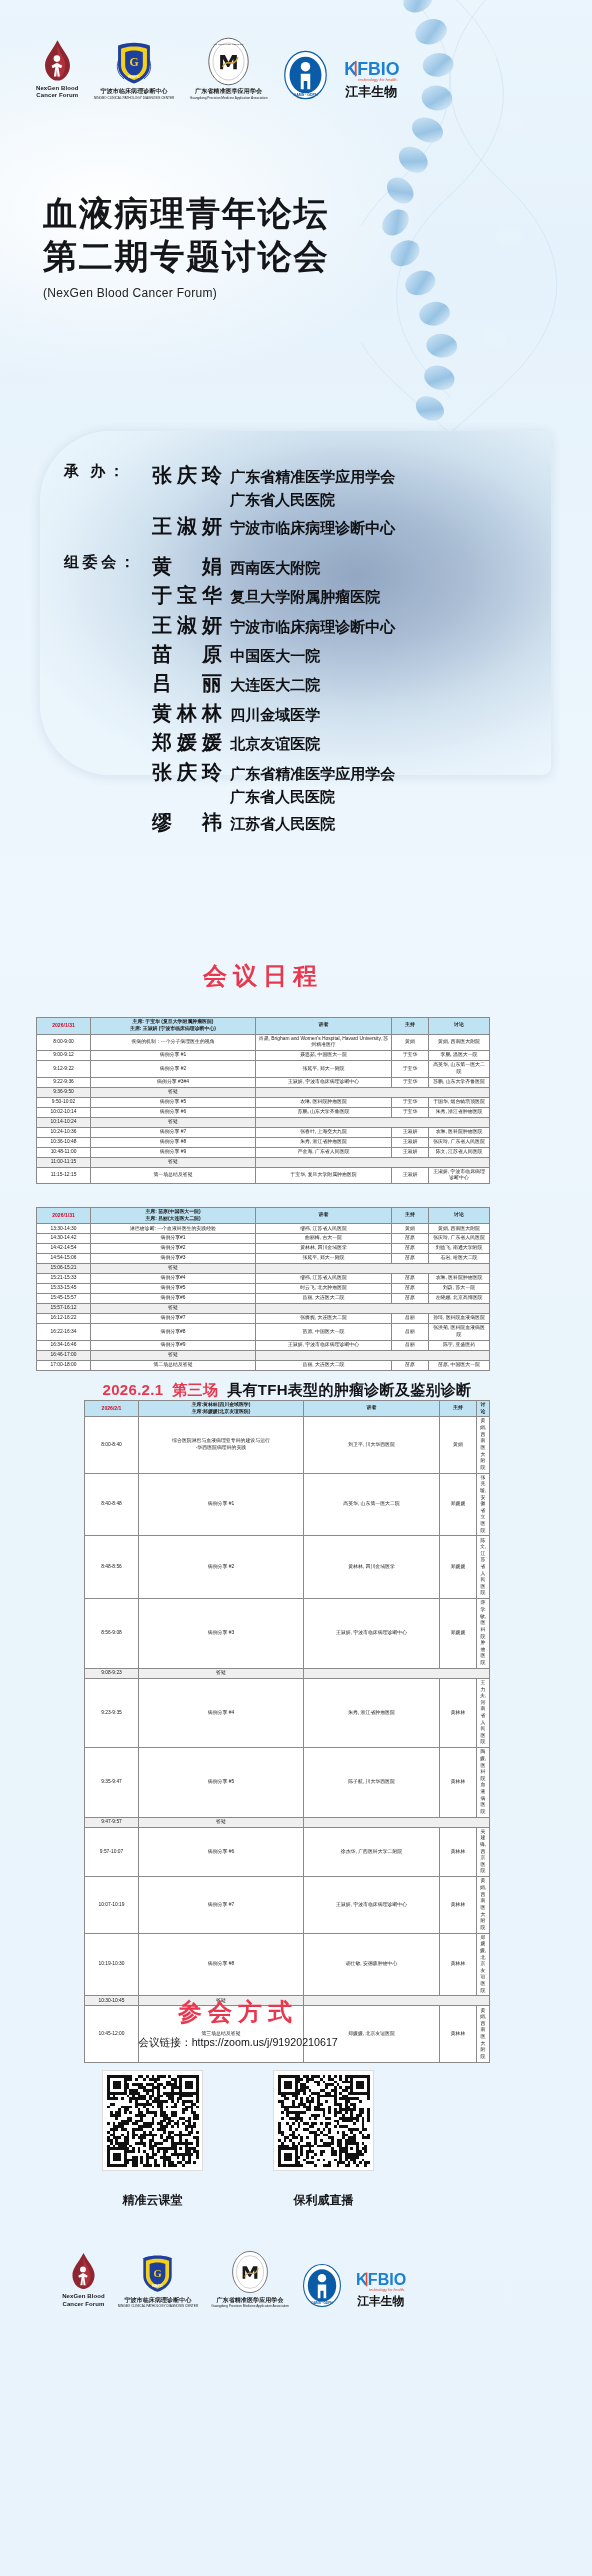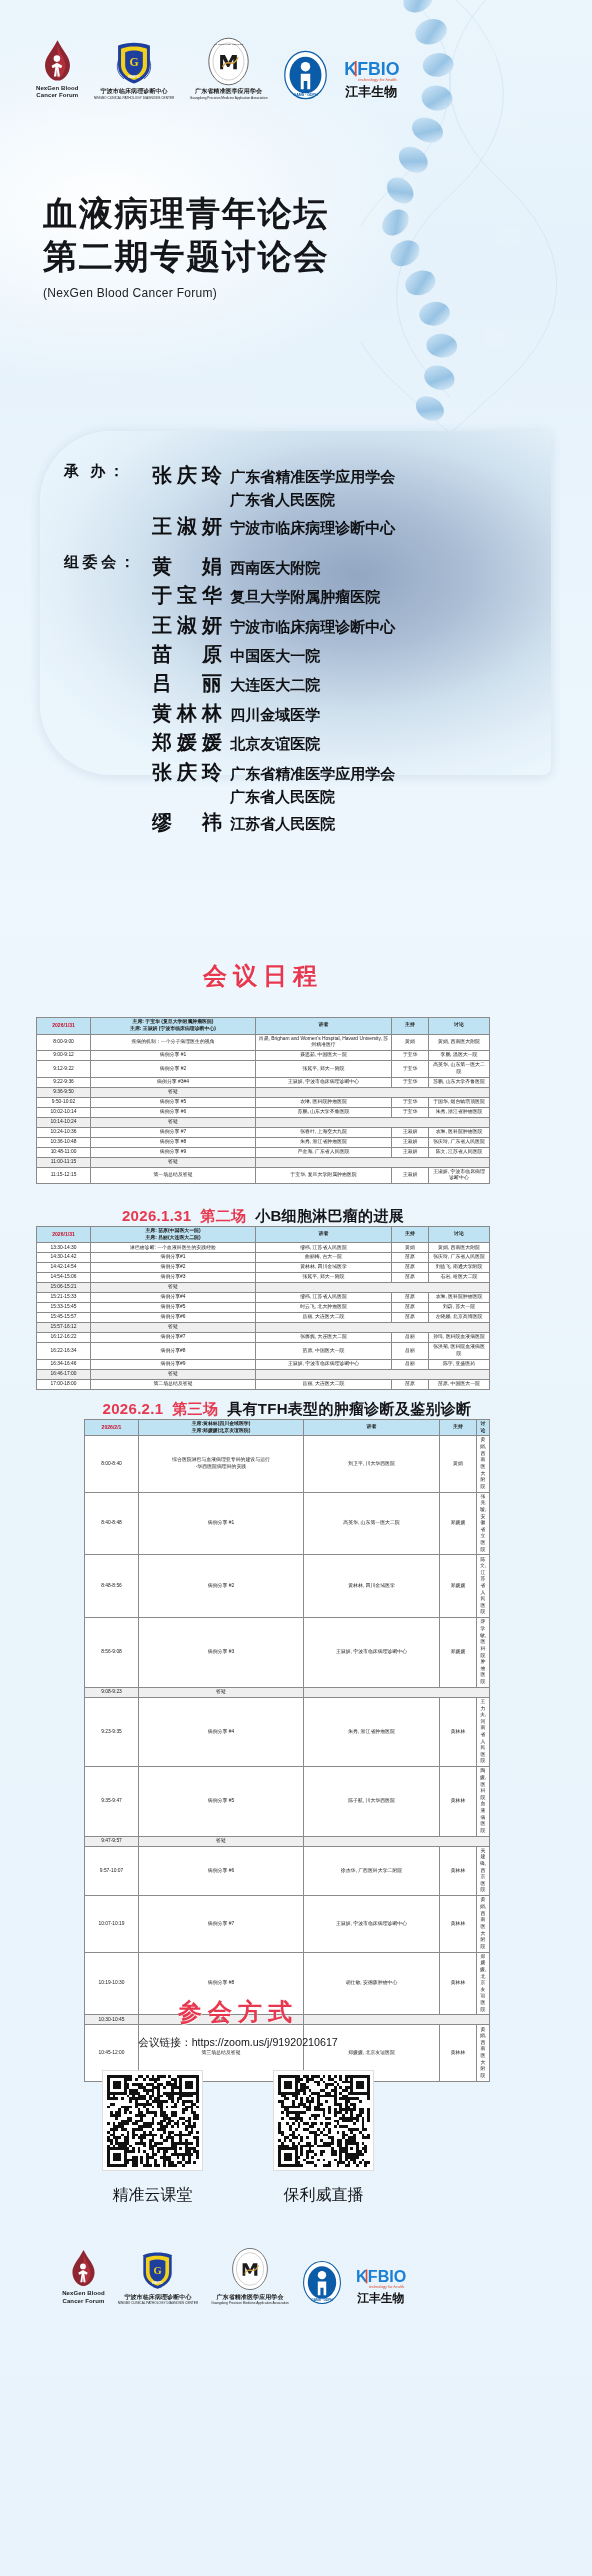--- a/index.html
+++ b/index.html
@@ -99,21 +99,21 @@
   .join-title {
     text-align:center; color:#e8384f; font-size:24px; font-weight:bold; letter-spacing:6px;
     text-shadow:0.6px 1.2px 0 rgba(255,255,255,.7);
   }
   .join-line { text-align:center; font-size:10.7px; color:#15161a; margin-top:8.3px; }
   .qr-row { display:flex; justify-content:center; gap:70px; margin-top:20px; }
   .qr-item { text-align:center; }
   .qr-box {
     width:101px; height:101px; background:#fff; padding:4.1px; border:0.6px solid #ddd;
   }
-  .qr-cap { margin-top:14px; font-size:16px; font-weight:normal; color:#15161a; }
+  .qr-cap { margin-top:21px; font-size:12px; font-weight:bold; color:#15161a; }
 
   .logos-bottom {
     display:flex; justify-content:center; align-items:flex-end; gap:13px;
     margin-top:41px;
   }
 </style>
 </head>
 <body>
 
 <div class="page">
@@ -407,21 +407,20 @@
                   <td class="topic">第一场总结及答疑</td>
                   <td>于宝华, 复旦大学附属肿瘤医院</td>
                   <td>王淑妍</td>
                   <td>王淑妍, 宁波市临床病理诊断中心</td>
                 </tr>
               </tbody>
             </table>
           </div>
         </div>
         <div style="margin-top: 22.5px;">
-          <div class="agenda-title"><span class="date">2026.1.31</span>&nbsp;&nbsp;<span class="sess">第二场</span>&nbsp;&nbsp;<span class="topic">小B细胞淋巴瘤的进展</span></div>
           <div class="tbl-wrap">
             <table class="sched">
               <colgroup>
                 <col class="c-time">
                 <col class="c-topic">
                 <col class="c-speaker">
                 <col class="c-host">
                 <col class="c-disc">
               </colgroup>
               <thead>

